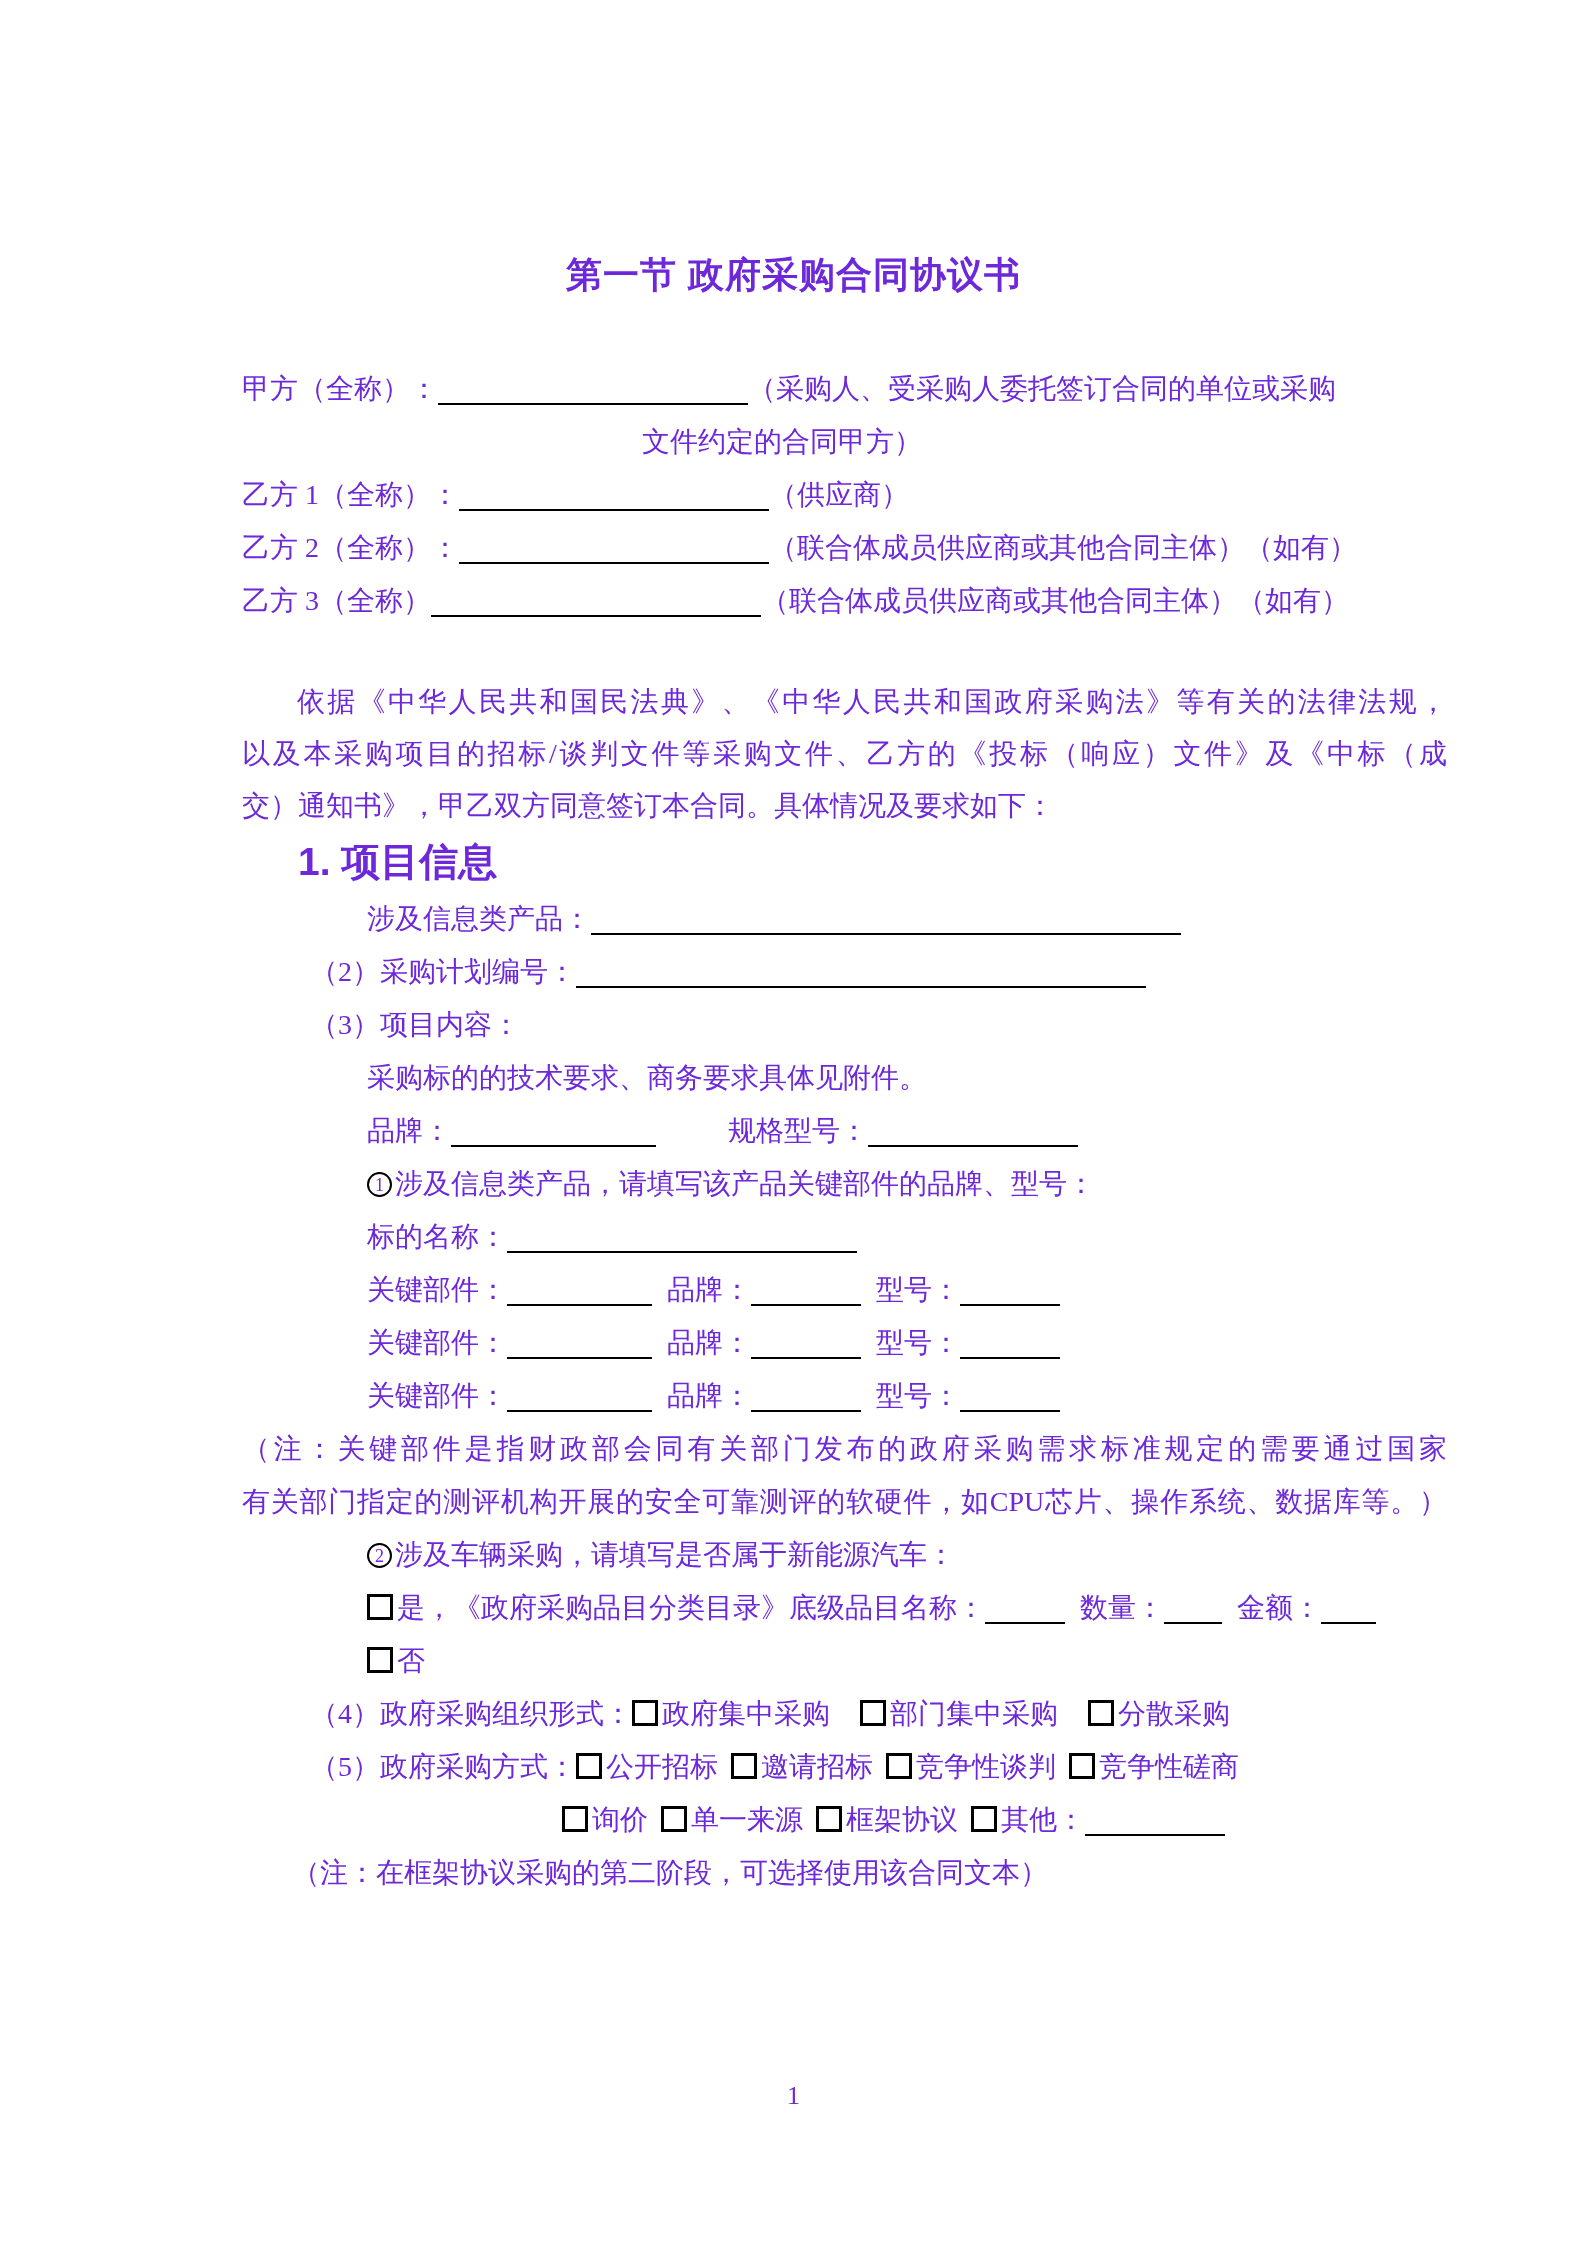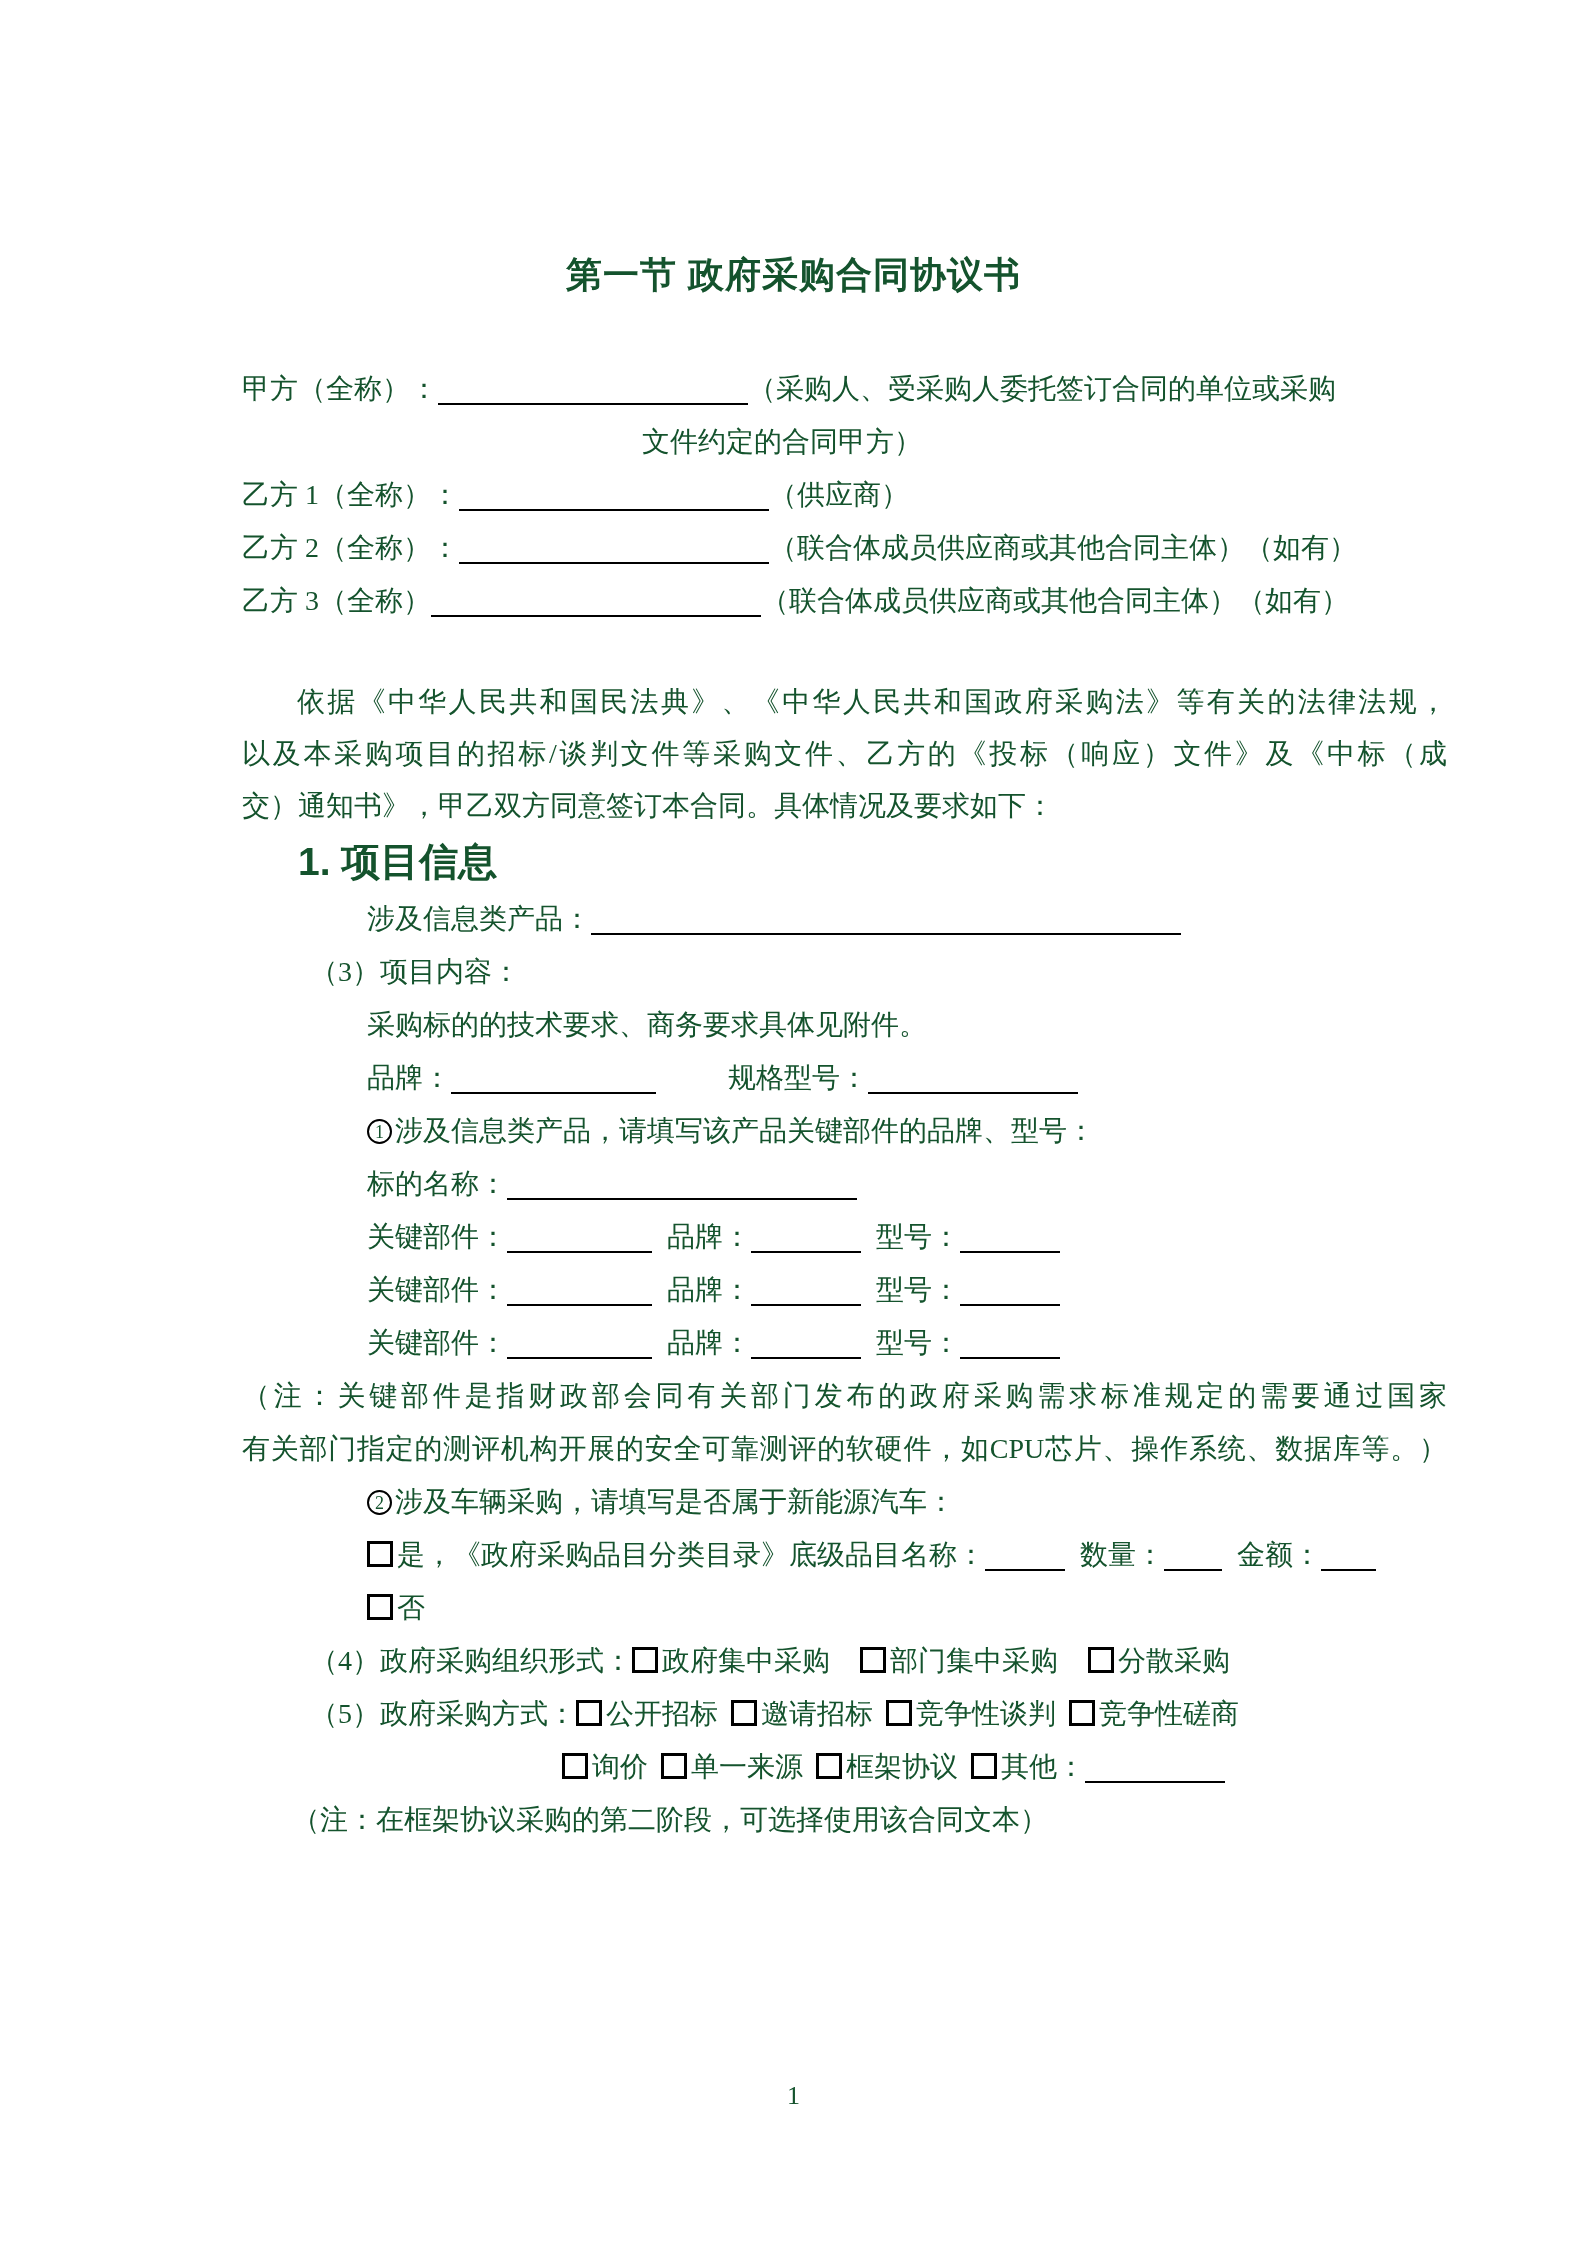--- a/index.html
+++ b/index.html
@@ -1,19 +1,19 @@
 <!DOCTYPE html>
 <html><head>
 <meta charset="utf-8">
 <style>
   html,body{margin:0;padding:0;background:#ffffff;}
   .page{
     position:relative;
     width:1587px;height:2131px;
-    background:#ffffff;color:#14532d;
+    background:#ffffff;color:#6d28d9;
     font-family:"Liberation Serif","DejaVu Serif",serif;
     font-size:28px;
     overflow:hidden;
   }
   .content{position:absolute;left:242px;top:0;width:1205px;}
   .title{
     margin-top:250px;margin-left:-102px;margin-right:0;
     height:50px;line-height:50px;text-align:center;
     font-family:"Liberation Sans","DejaVu Sans",sans-serif;
     font-weight:bold;font-size:36px;letter-spacing:1px;
@@ -86,20 +86,23 @@
       <div class="para-line just">以及本采购项目的招标/谈判文件等采购文件、乙方的《投标（响应）文件》及《中标（成</div>
       <div class="para-line">交）通知书》，甲乙双方同意签订本合同。具体情况及要求如下：</div>
     </div>
 
     <div class="h1">1. 项目信息</div>
 
     <div class="il ml2">
       <span>涉及信息类产品：</span><span class="bl" style="width:590px;"></span>
     </div>
     <div class="il ml1">
+      <span>（2）采购计划编号：</span><span class="bl" style="width:570px;"></span>
+    </div>
+    <div class="il ml1">
       <span>（3）项目内容：</span>
     </div>
     <div class="il ml2">采购标的的技术要求、商务要求具体见附件。</div>
     <div class="il ml2">
       <span>品牌：</span><span class="bl" style="width:205px;"></span><span class="spec-label">规格型号：</span><span class="bl" style="width:210px;"></span>
     </div>
     <div class="il ml2">
       <span class="circ">1</span><span>涉及信息类产品，请填写该产品关键部件的品牌、型号：</span>
     </div>
     <div class="il ml2">

